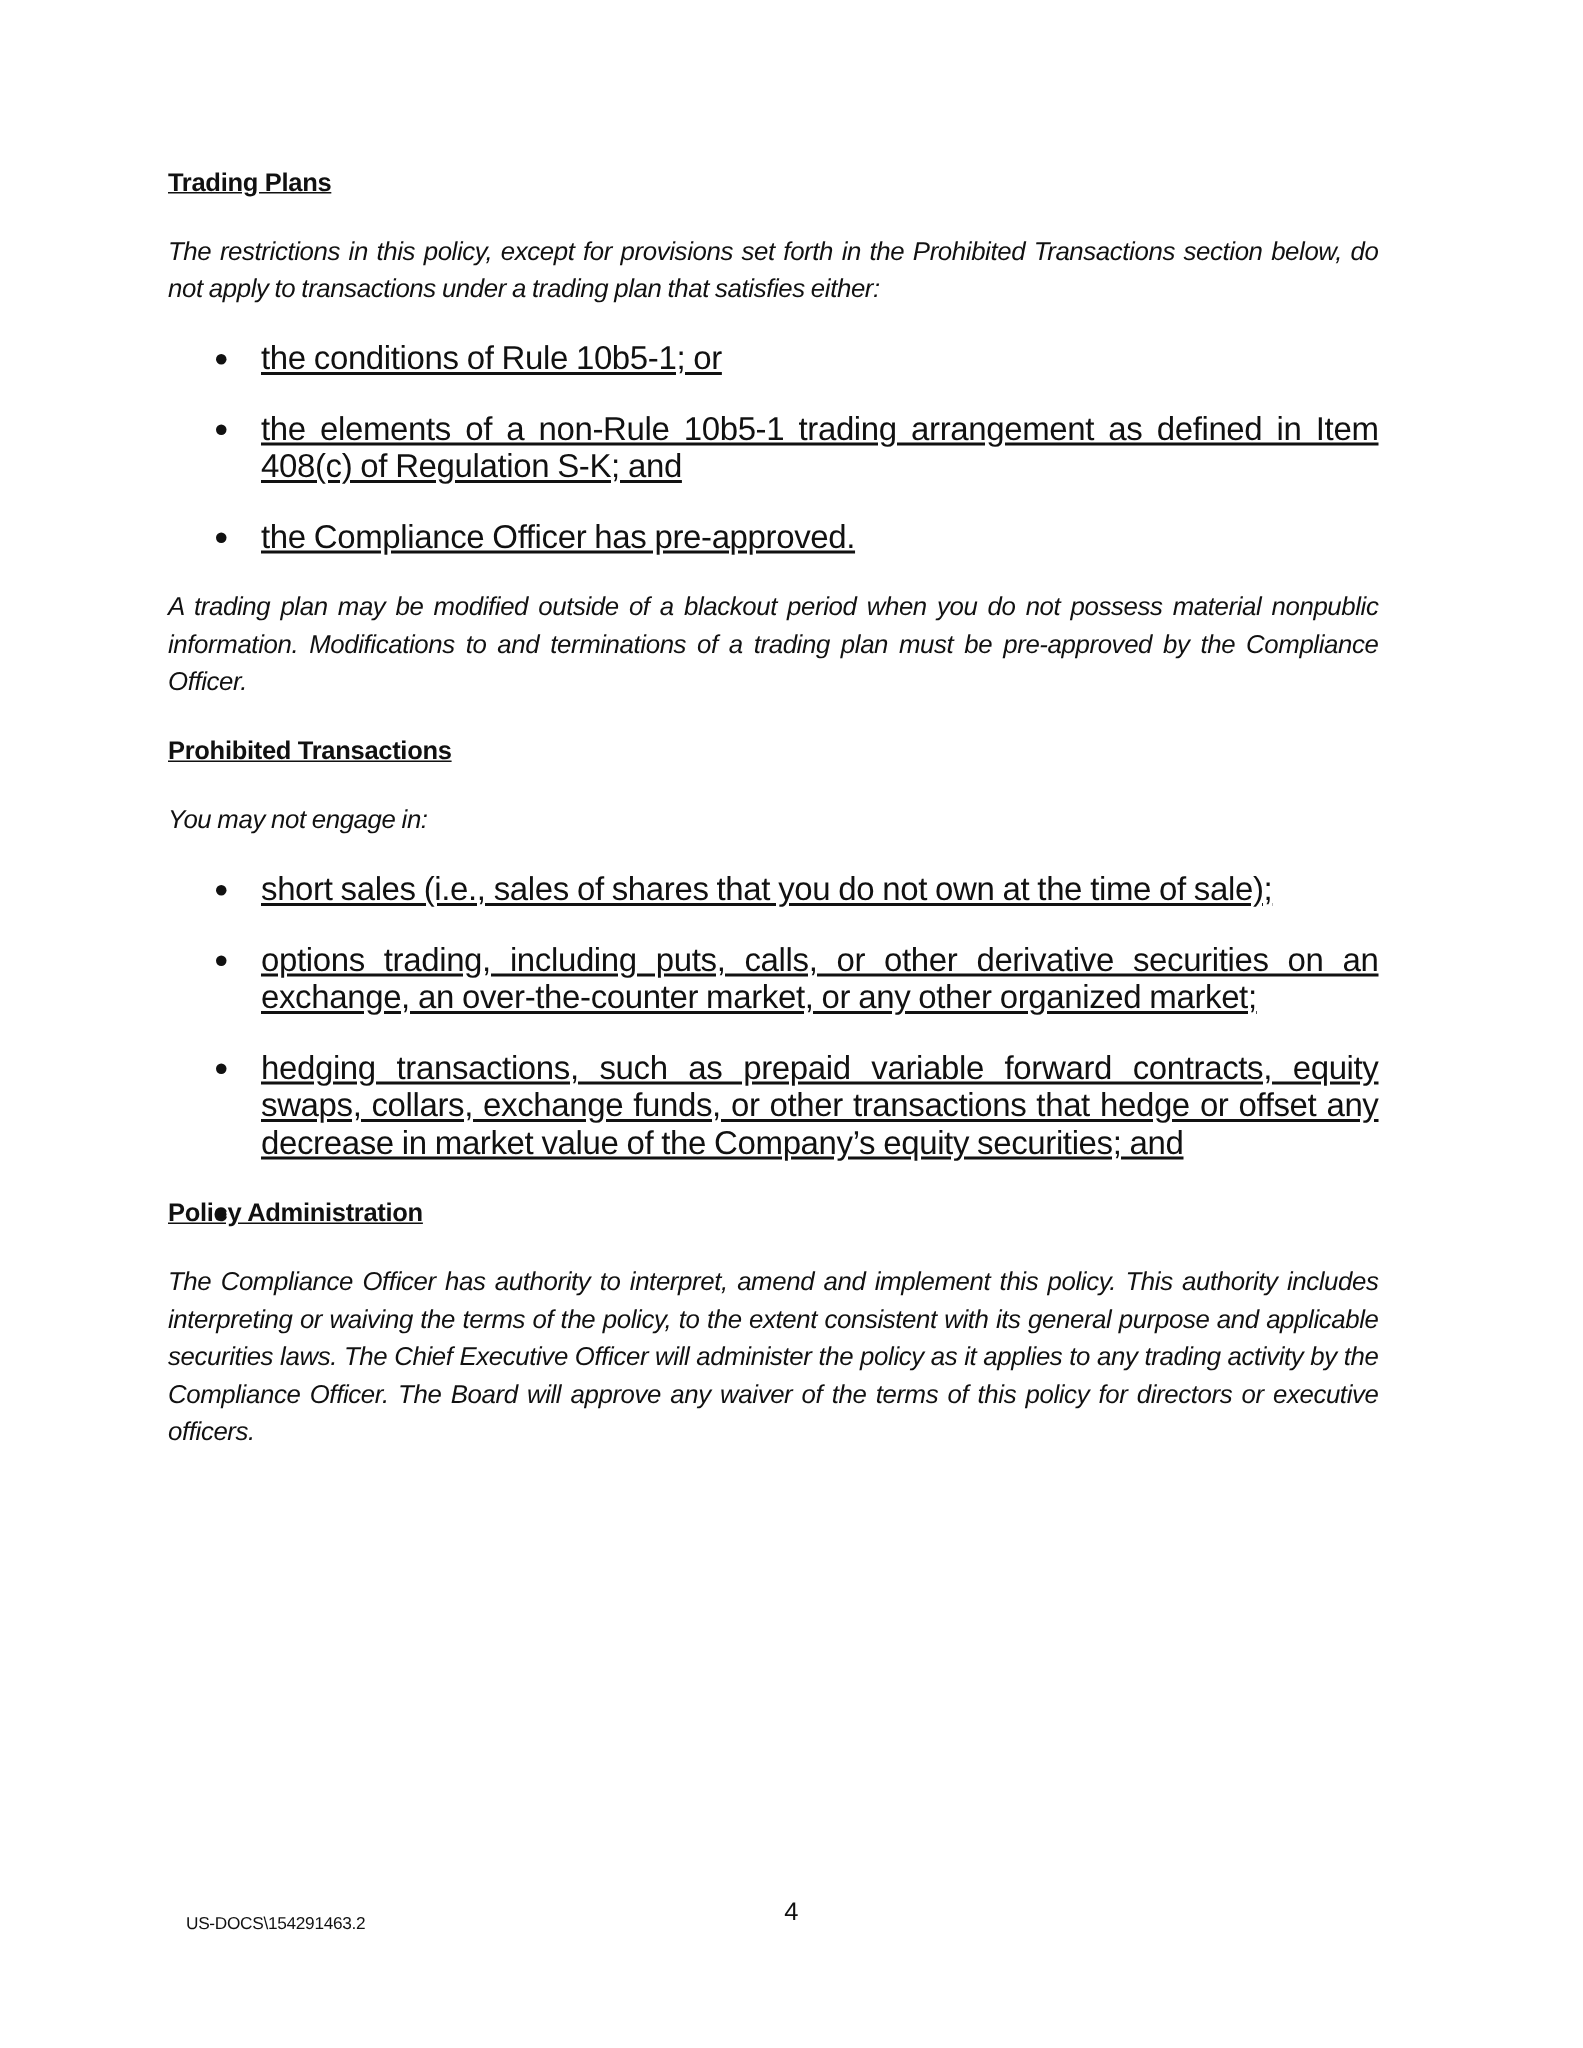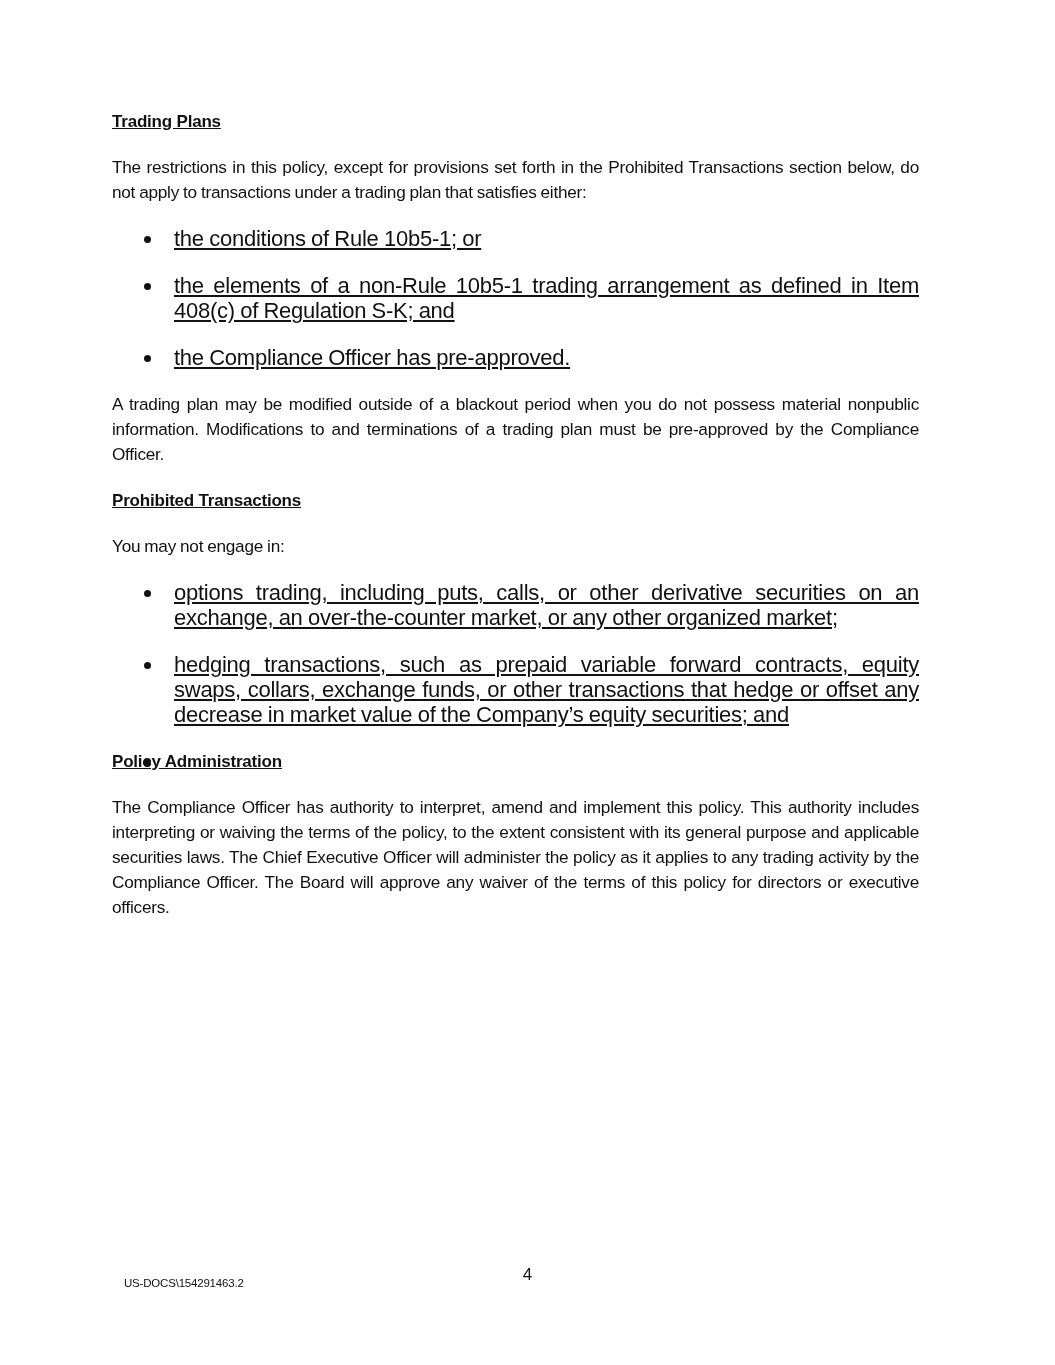--- a/index.html
+++ b/index.html
@@ -29,20 +29,21 @@
     margin: 0 0 21px 0;
     letter-spacing: -0.2px;
   }
   .para {
     font-size: 17.2px;
     line-height: 25px;
     text-align: justify;
     margin: 0 0 21px 0;
     letter-spacing: -0.25px;
     word-spacing: -0.5px;
+    font-style: italic;
   }
   .bullets {
     list-style: none;
     margin: 0;
     padding: 0;
   }
   .bullet-item {
     position: relative;
     padding-left: 62px;
     font-size: 22px;
@@ -104,20 +105,24 @@
     </ul>
     <p class="para">A trading plan may be modified outside of a blackout period when you do not possess material nonpublic information. Modifications to and terminations of a trading plan must be pre-approved by the Compliance Officer.</p>
   </section>
 
   <section>
     <h2 class="heading">Prohibited Transactions</h2>
     <p class="para">You may not engage in:</p>
     <ul class="bullets">
       <li class="bullet-item">
         <span class="bullet-dot"></span>
+        <span>short sales (i.e., sales of shares that you do not own at the time of sale);</span>
+      </li>
+      <li class="bullet-item">
+        <span class="bullet-dot"></span>
         <span>options trading, including puts, calls, or other derivative securities on an exchange, an over-the-counter market, or any other organized market;</span>
       </li>
       <li class="bullet-item">
         <span class="bullet-dot"></span>
         <span>hedging transactions, such as prepaid variable forward contracts, equity swaps, collars, exchange funds, or other transactions that hedge or offset any decrease in market value of the Company’s equity securities; and</span>
       </li>
       <li class="bullet-item">
         <span class="bullet-dot"></span>
       </li>
     </ul>

